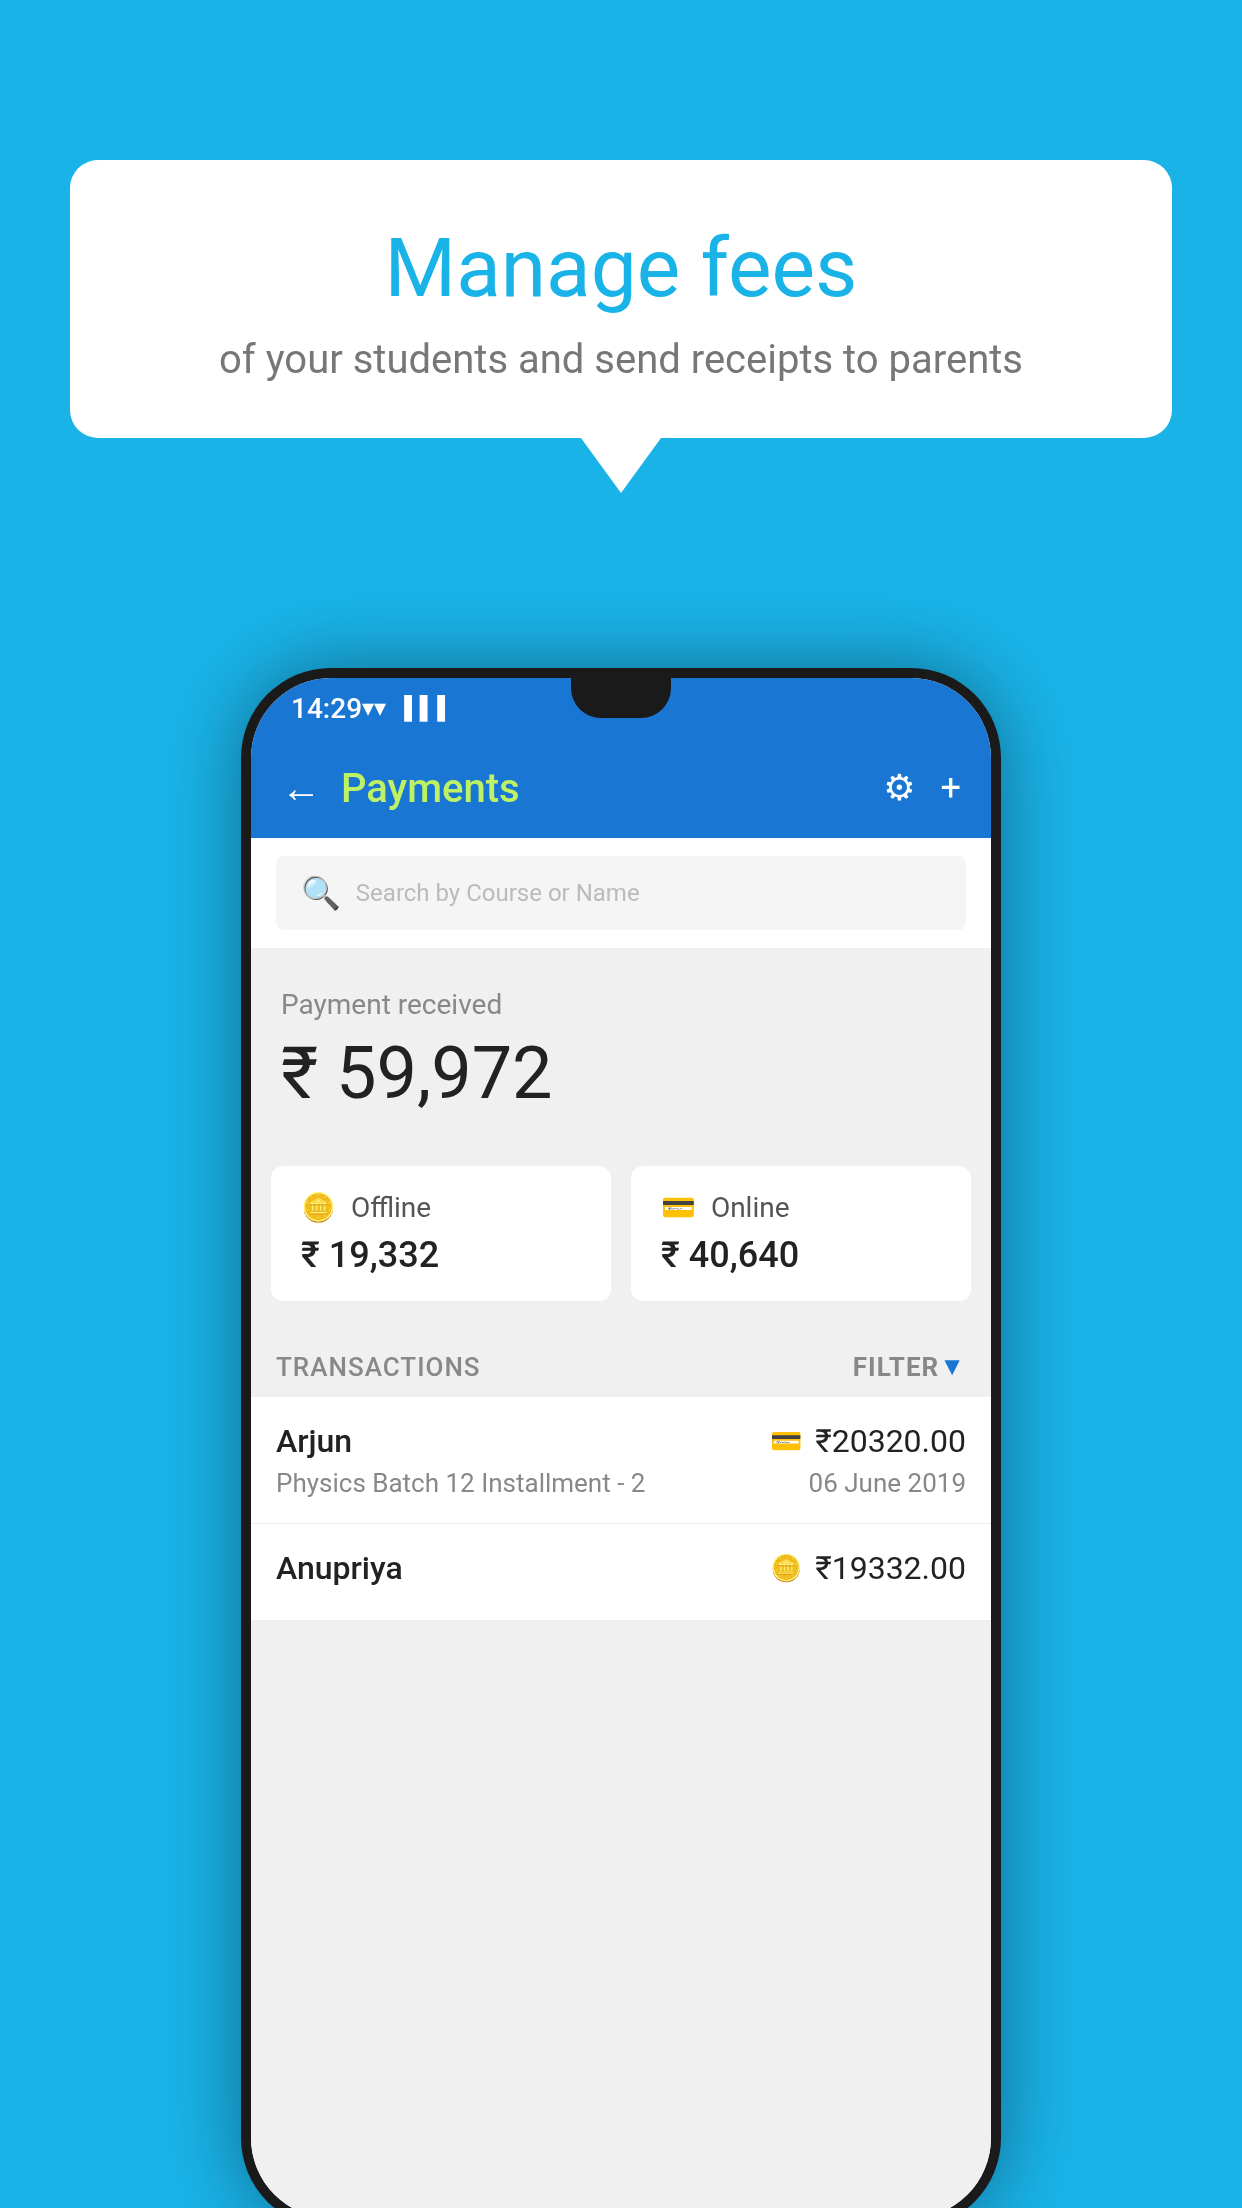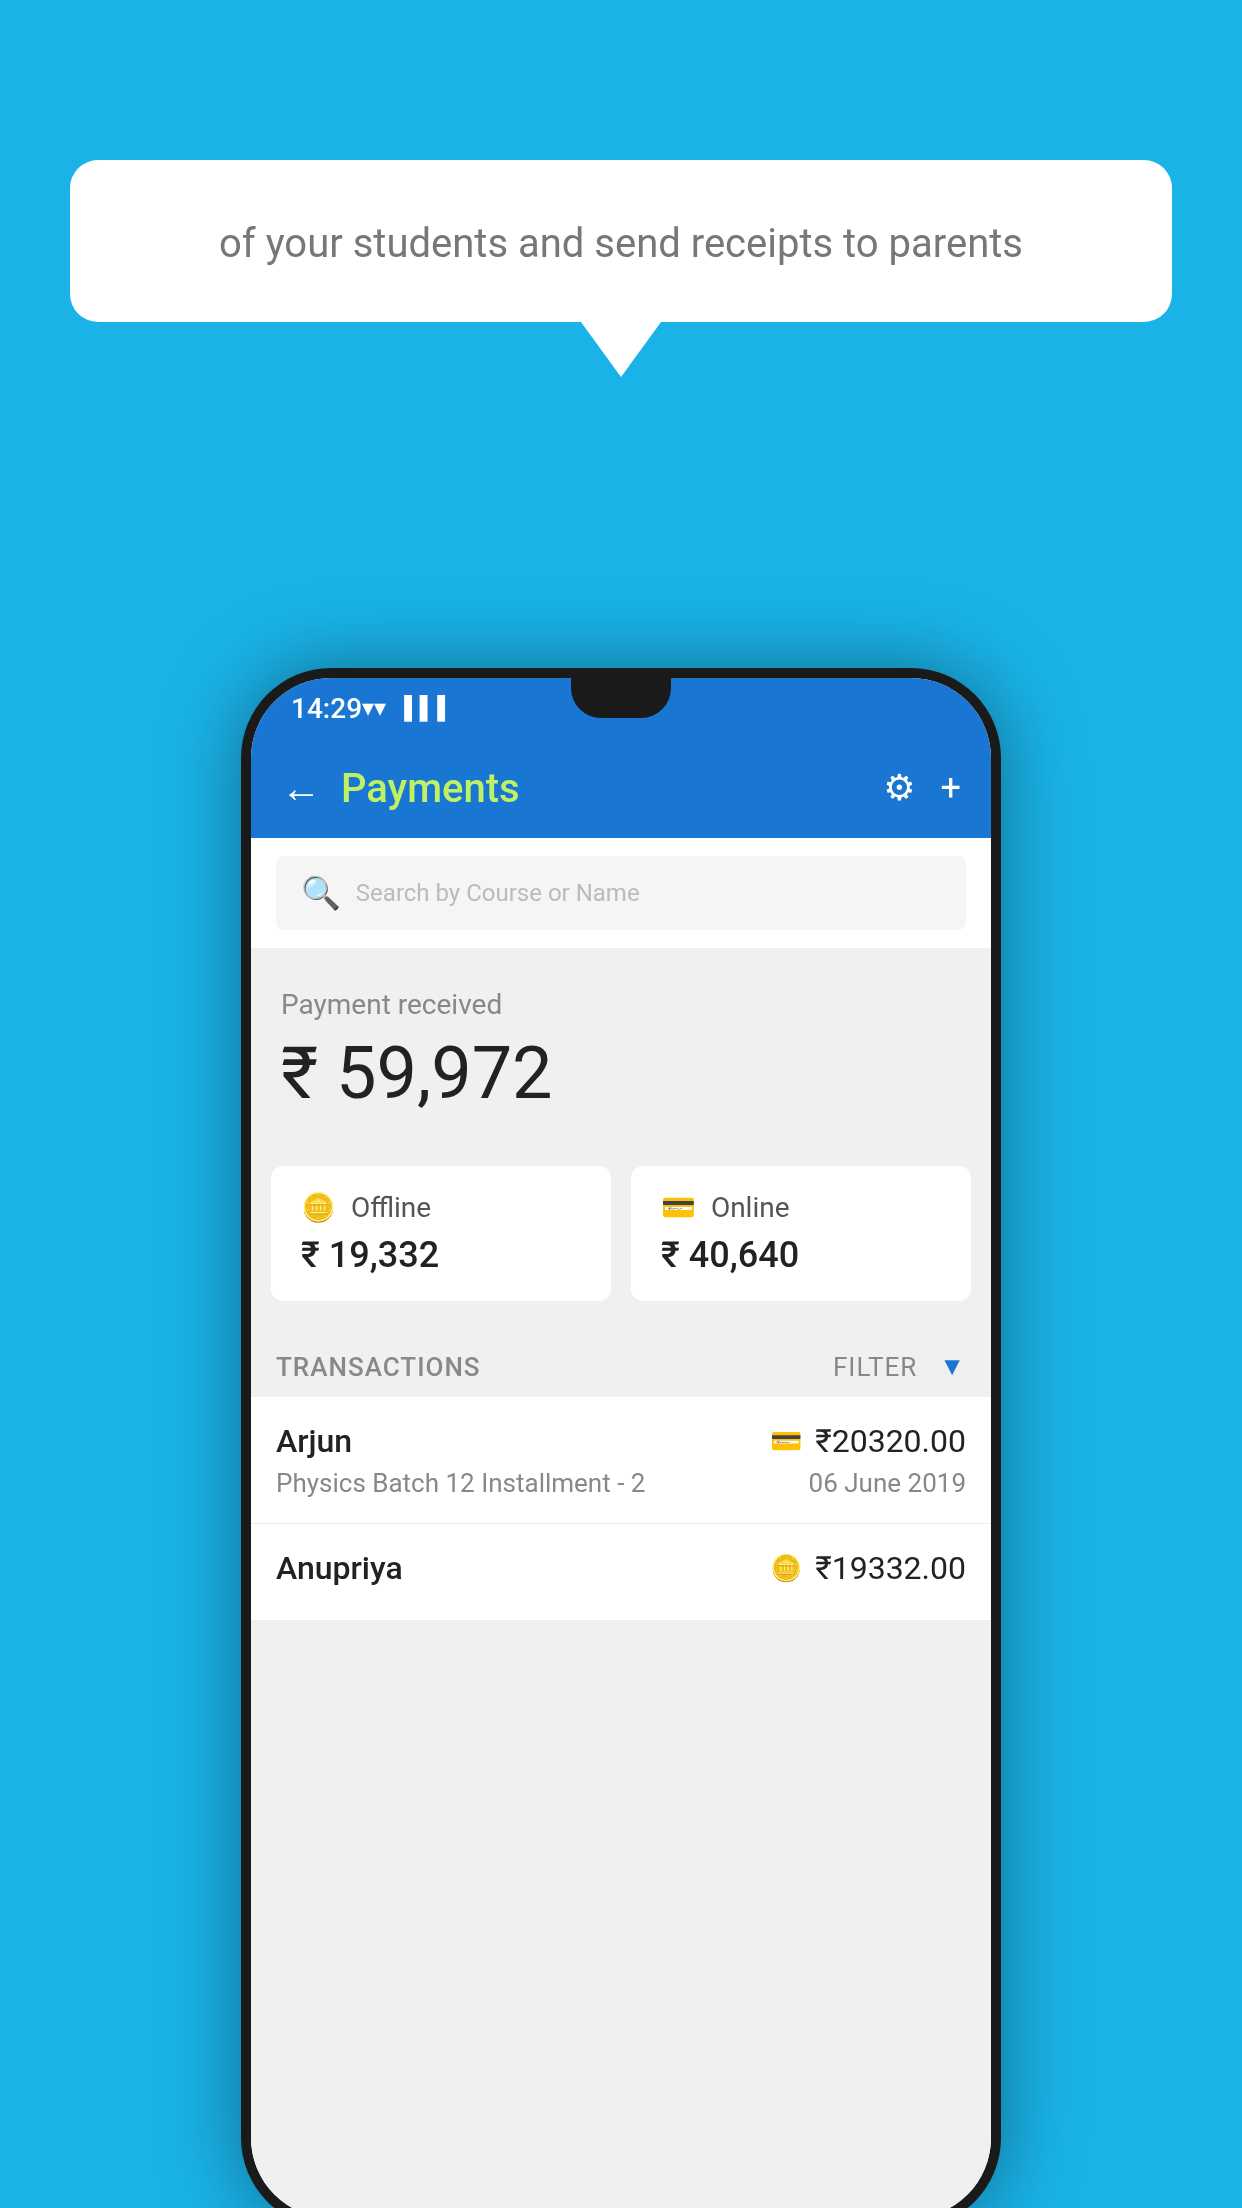--- a/index.html
+++ b/index.html
@@ -286,24 +286,24 @@
     .transactions-label {
       color: #888;
       font-size: 26px;
       font-weight: 500;
       letter-spacing: 1px;
     }
 
     .filter-btn {
       display: flex;
       align-items: center;
-      gap: 22px;
-      color: #888;
-      font-size: 26px;
-      font-weight: 400;
+      gap: 0;
+      color: #888;
+      font-size: 26px;
+      font-weight: 700;
       letter-spacing: 1px;
       cursor: pointer;
     }
 
     .filter-icon {
       color: #1976d2;
       font-size: 26px;
     }
 
     
@@ -356,20 +356,21 @@
     .transaction-date {
       color: #888;
       font-size: 26px;
     }
   </style>
 </head>
 <body>
 
 <div class="speech-bubble-container">
   <div class="speech-bubble">
+    <div class="speech-bubble-title">Manage fees</div>
     <div class="speech-bubble-subtitle">of your students and send receipts to parents</div>
   </div>
   <div class="speech-bubble-tail"></div>
 </div>
 
 <div class="phone-frame">
   <div class="phone-screen">
 
     <div class="notch"></div>
 

